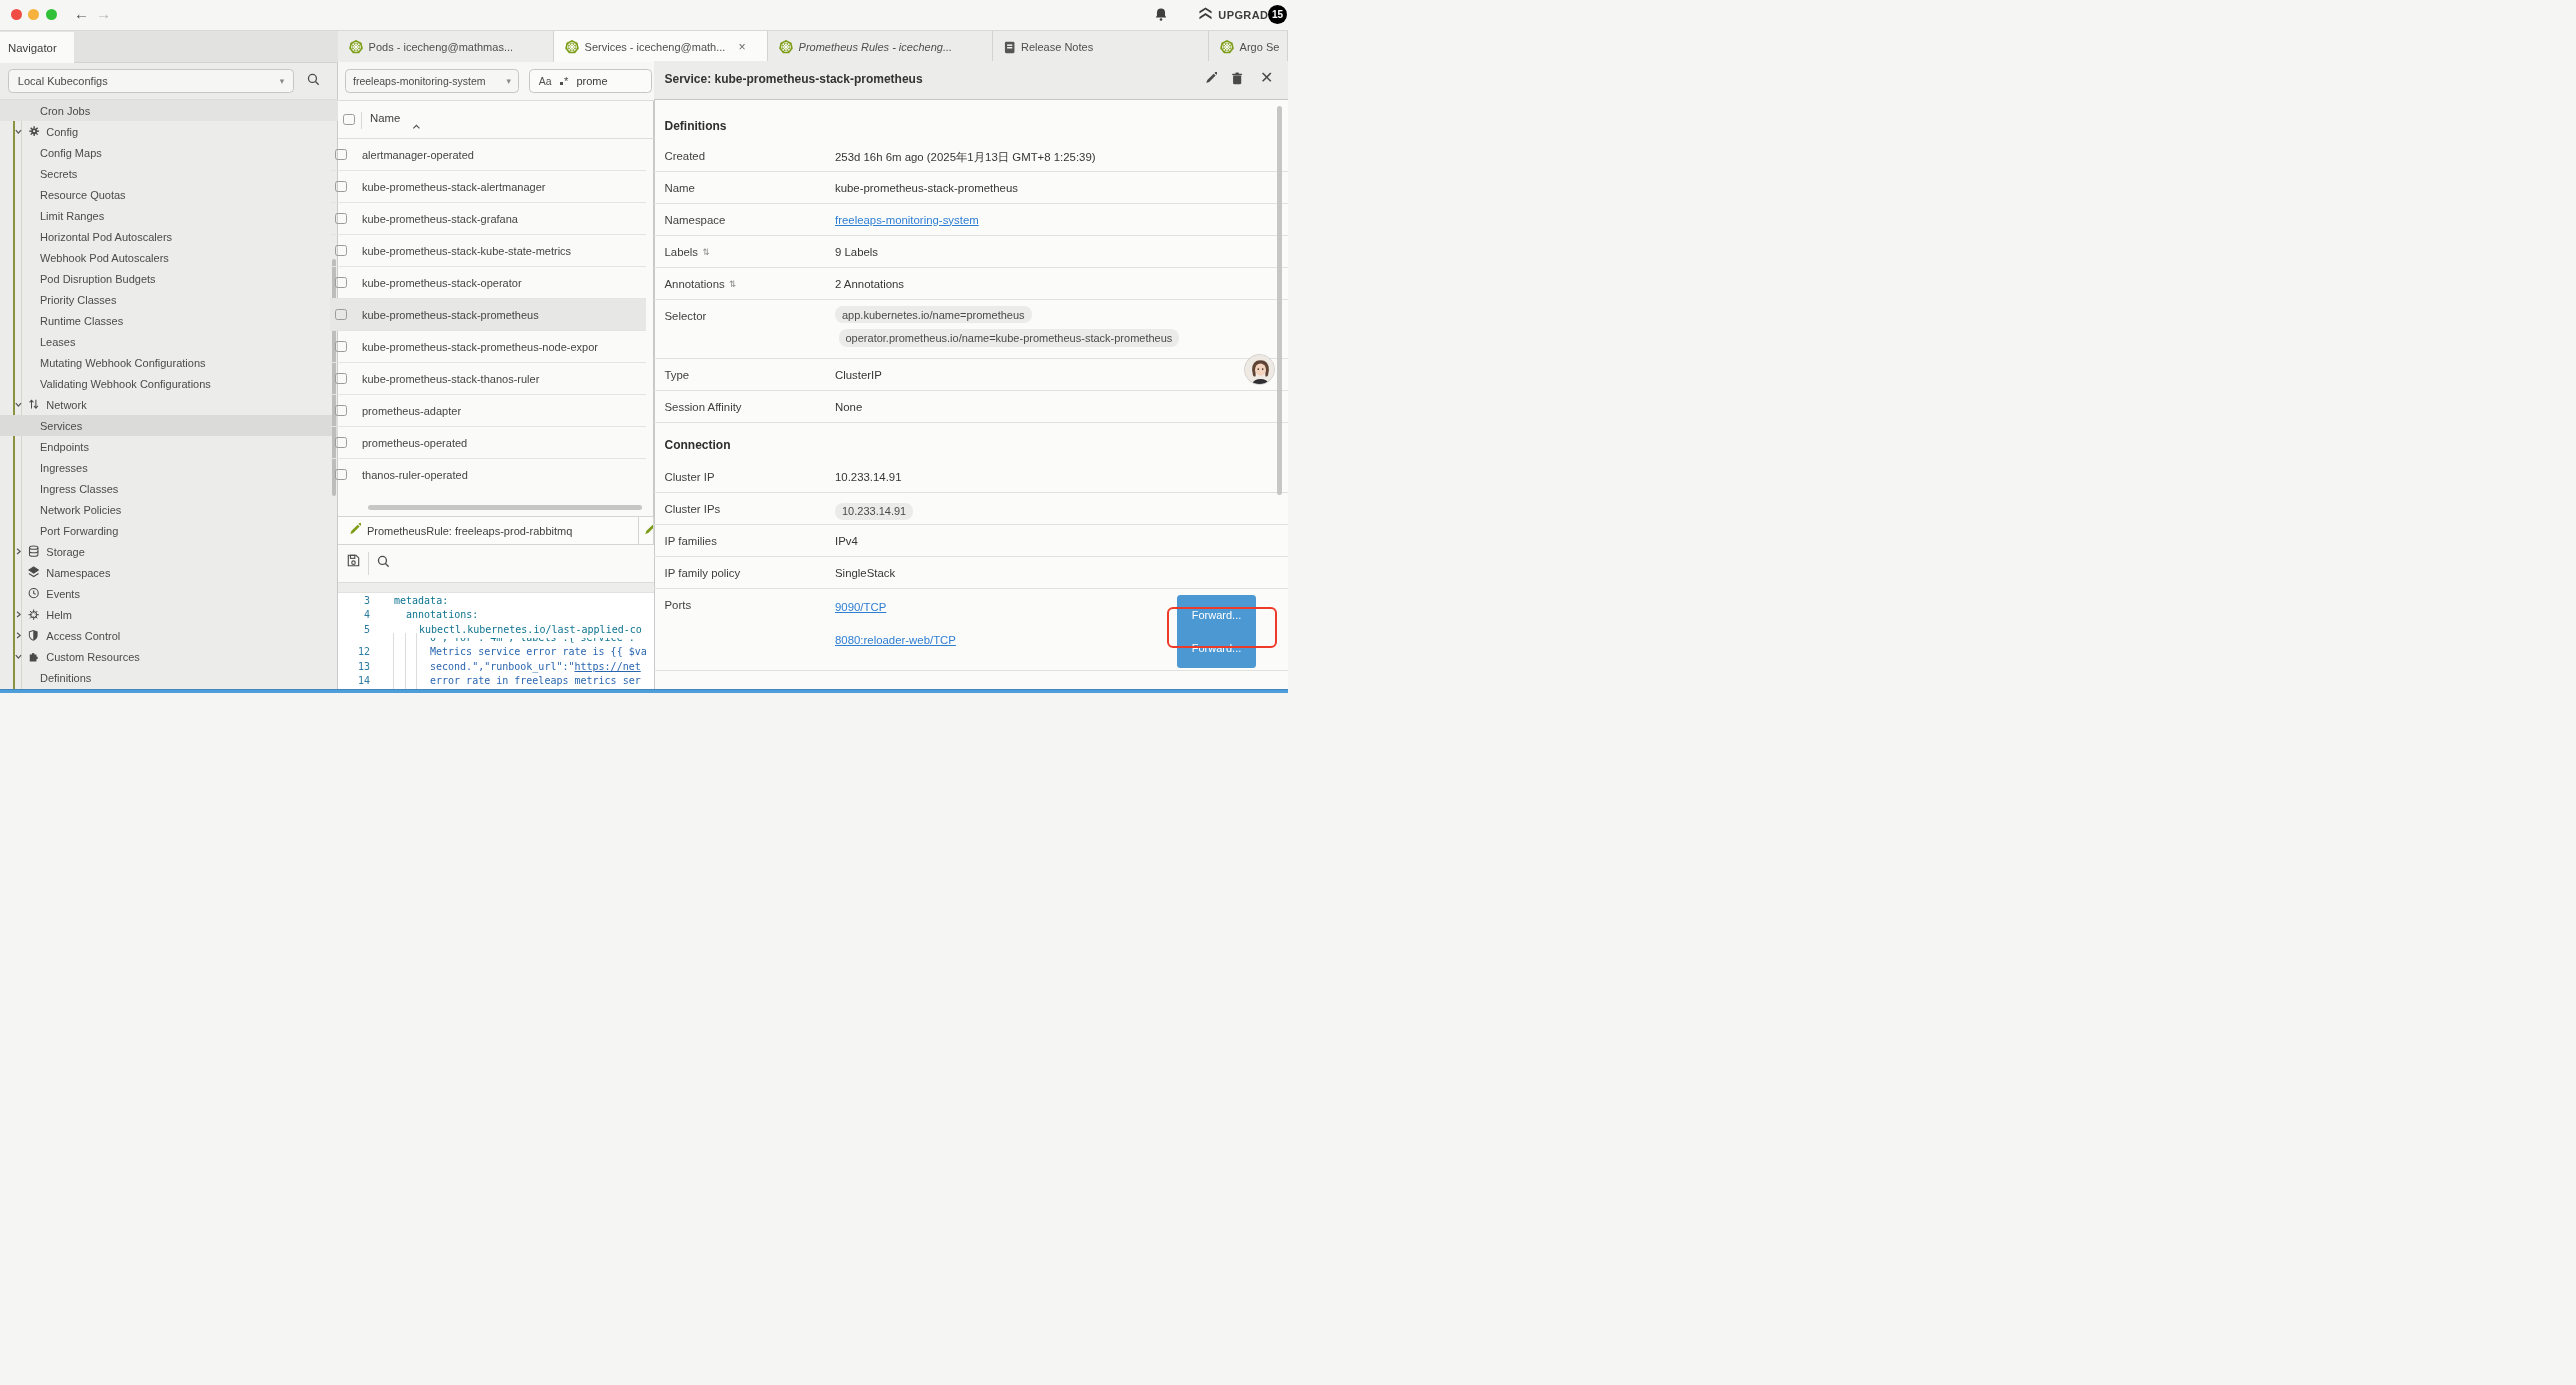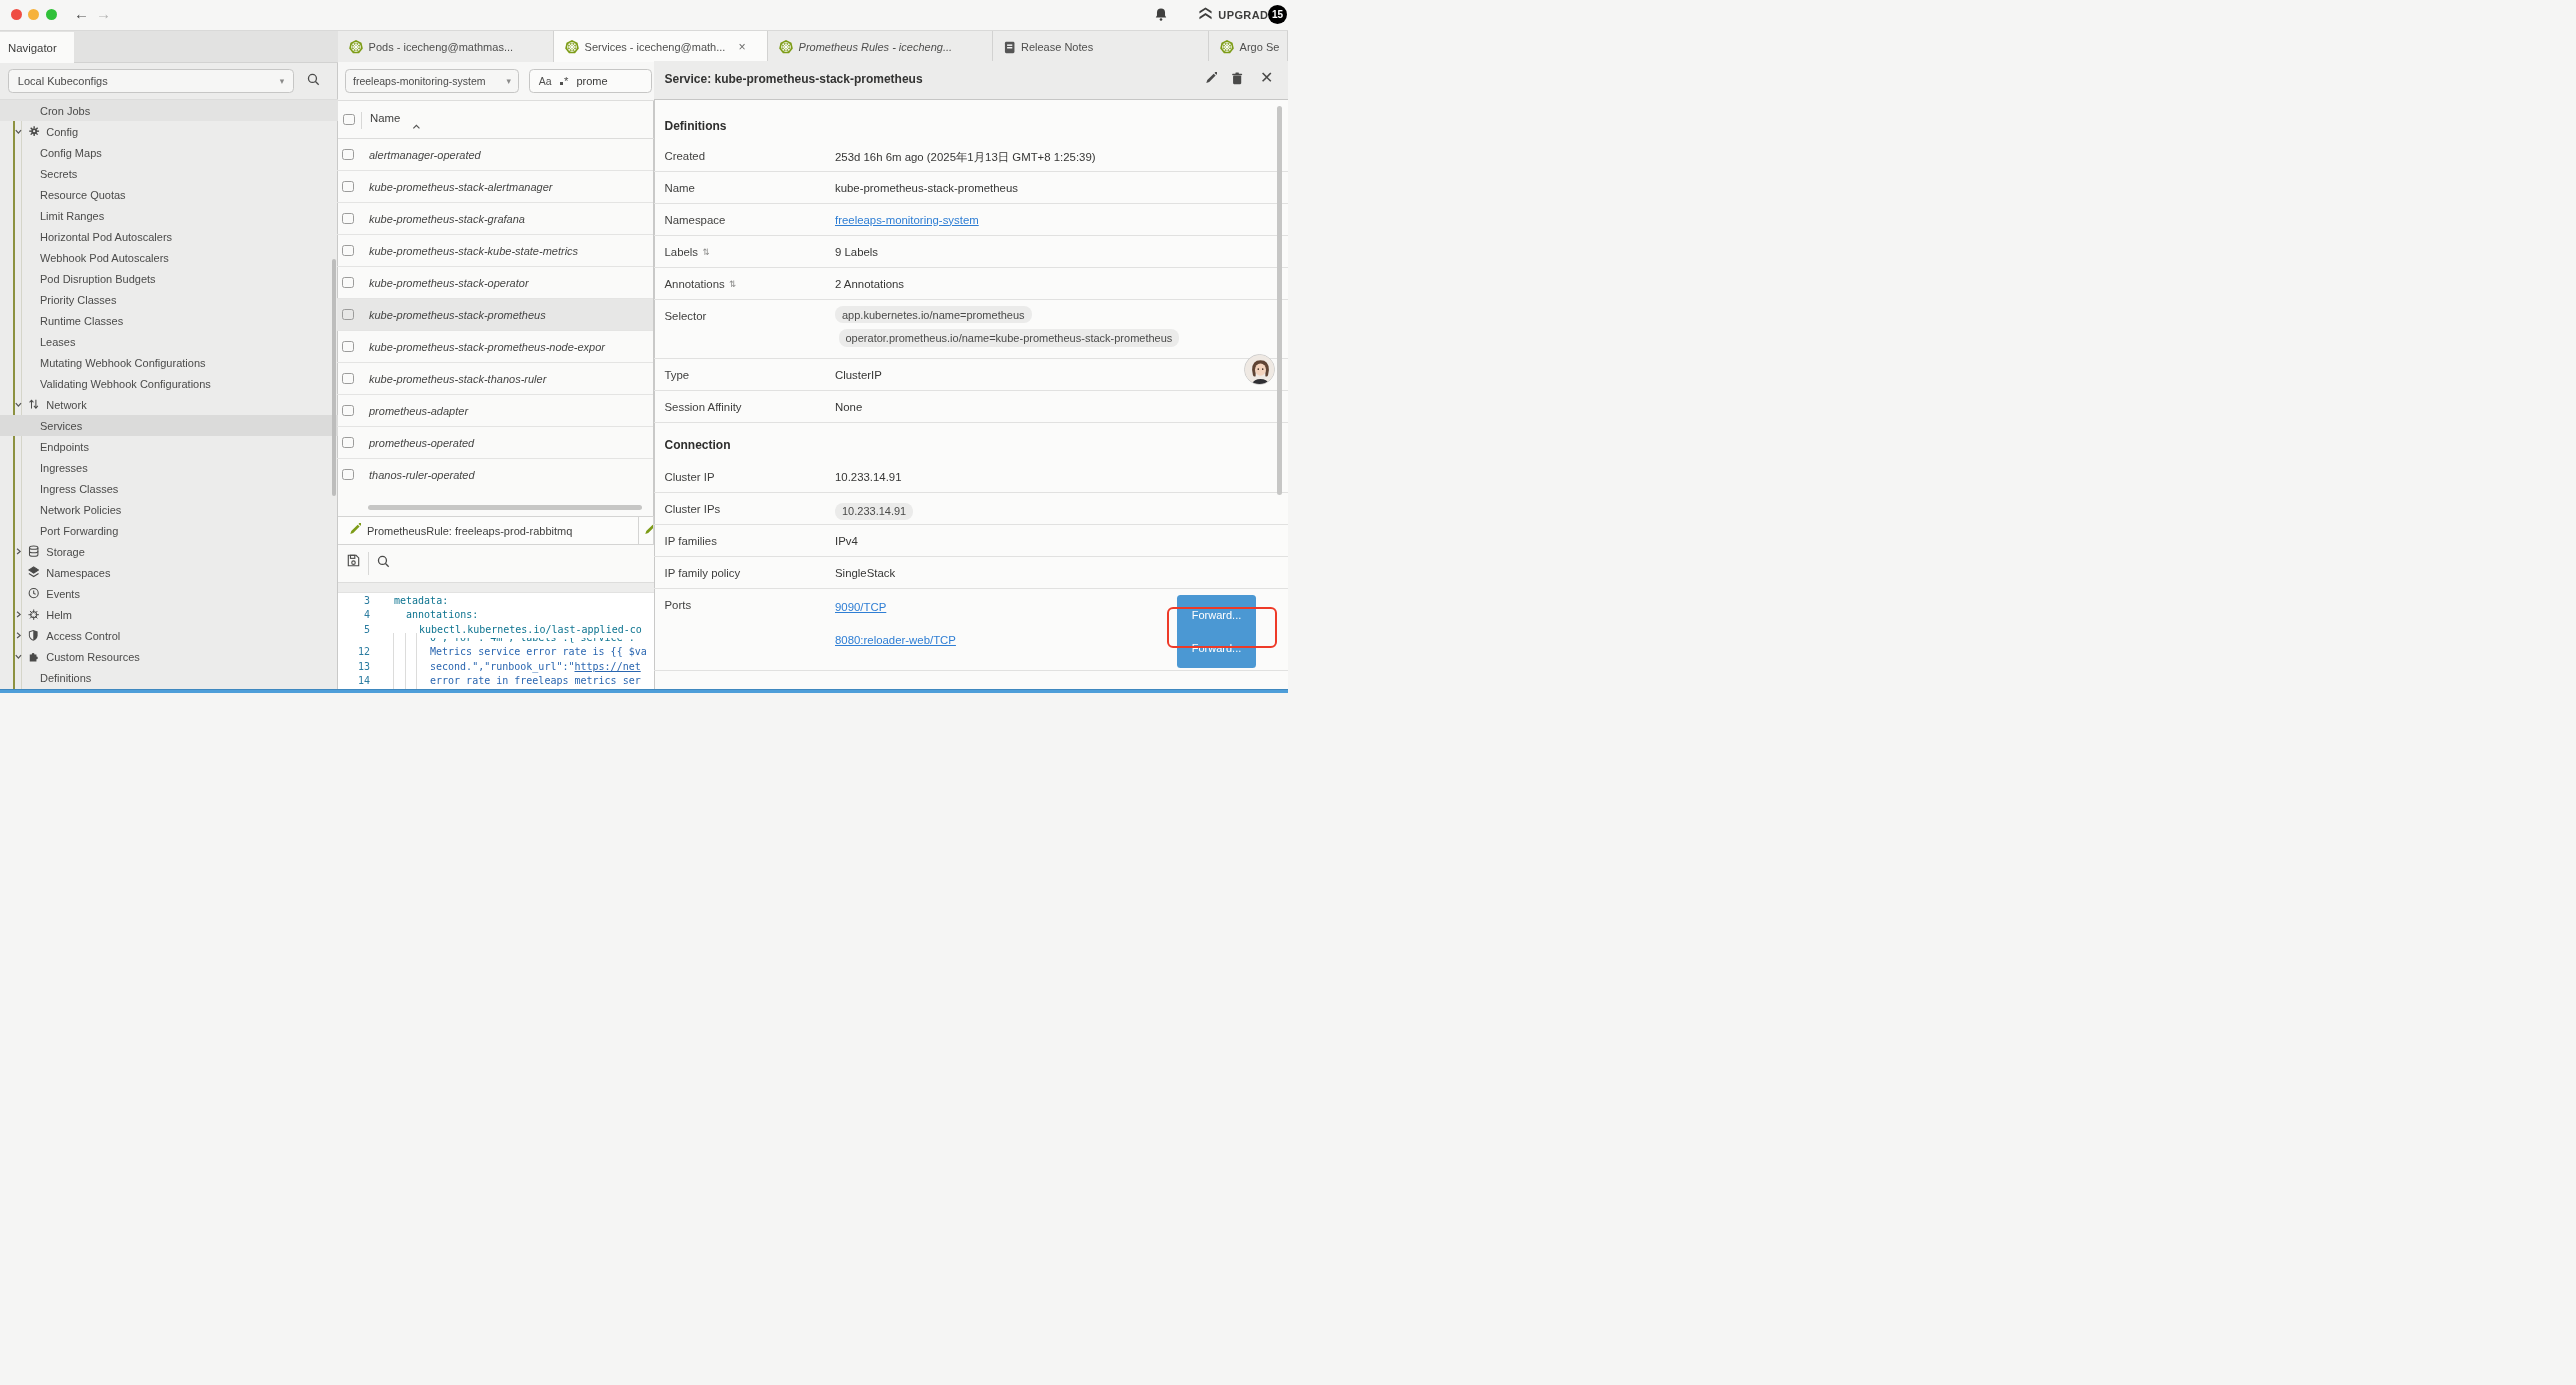--- a/index.html
+++ b/index.html
@@ -57,21 +57,21 @@
   #icon-matchcase { color:#4f4f4e; font-size:10.5px; }
   #icon-regex { color:#4f4f4e; font-size:11.4px; display:flex; align-items:flex-end; }
   #icon-regex .sq { width:3.5px; height:3.5px; background:#4f4f4e; margin:0 0.9px 1.8px 0; display:inline-block; }
   #search-query { color:#3a3a39; }
   #table-header { left:338px; top:101px; width:316px; height:38px; border-bottom:0.9px solid #dcdcdb; }
   .cbx { width:11.4px; height:11.4px; border:1.3px solid #9c9c9b; border-radius:2.6px; background:transparent; }
   #hdr-cbx { left:5.3px; top:13px; }
   #hdr-sep { left:23px; top:10.5px; width:0.9px; height:17.5px; background:#d8d8d7; }
   #hdr-name { left:32px; top:11.4px; font-size:11.4px; color:#3d3d3c; }
   #hdr-caret { left:74px; top:16px; }
-  #service-rows { left:337px; top:139px; width:316px; height:348px; overflow:hidden;font-style:italic; }
+  #service-rows { left:330px; top:139px; width:316px; height:348px; overflow:hidden; }
   .vrow { position:relative; height:32px; border-bottom:0.9px solid #e4e4e3; display:flex; align-items:center; padding-left:32px; font-size:11px; color:#454544; white-space:nowrap; overflow:hidden; }
   .vrow .cbx { position:absolute; left:5.3px; top:9.6px; }
   .vrow.selected { background:#e7e7e6; }
   #mid-hscroll { left:368px; top:505px; width:274px; height:5.3px; background:#c6c6c5; border-radius:2.6px; }
 
   
   #editor-tabrow { left:338px; top:516px; width:316px; height:29px; background:#e8e8e7; border-top:0.9px solid #d4d4d3; border-bottom:0.9px solid #d4d4d3; display:flex; }
   .etab { height:100%; background:#fcfcfb; border-right:0.9px solid #d4d4d3; display:flex; align-items:center; gap:6.1px; padding:0 8.8px 0 10.5px; font-size:11px; color:#3f3f3e; white-space:nowrap; overflow:hidden; }
   #etab-main { width:301px; flex:0 0 auto; }
   #etab-sliver { width:15px; flex:0 0 auto; padding:0 0 0 5.3px; }

